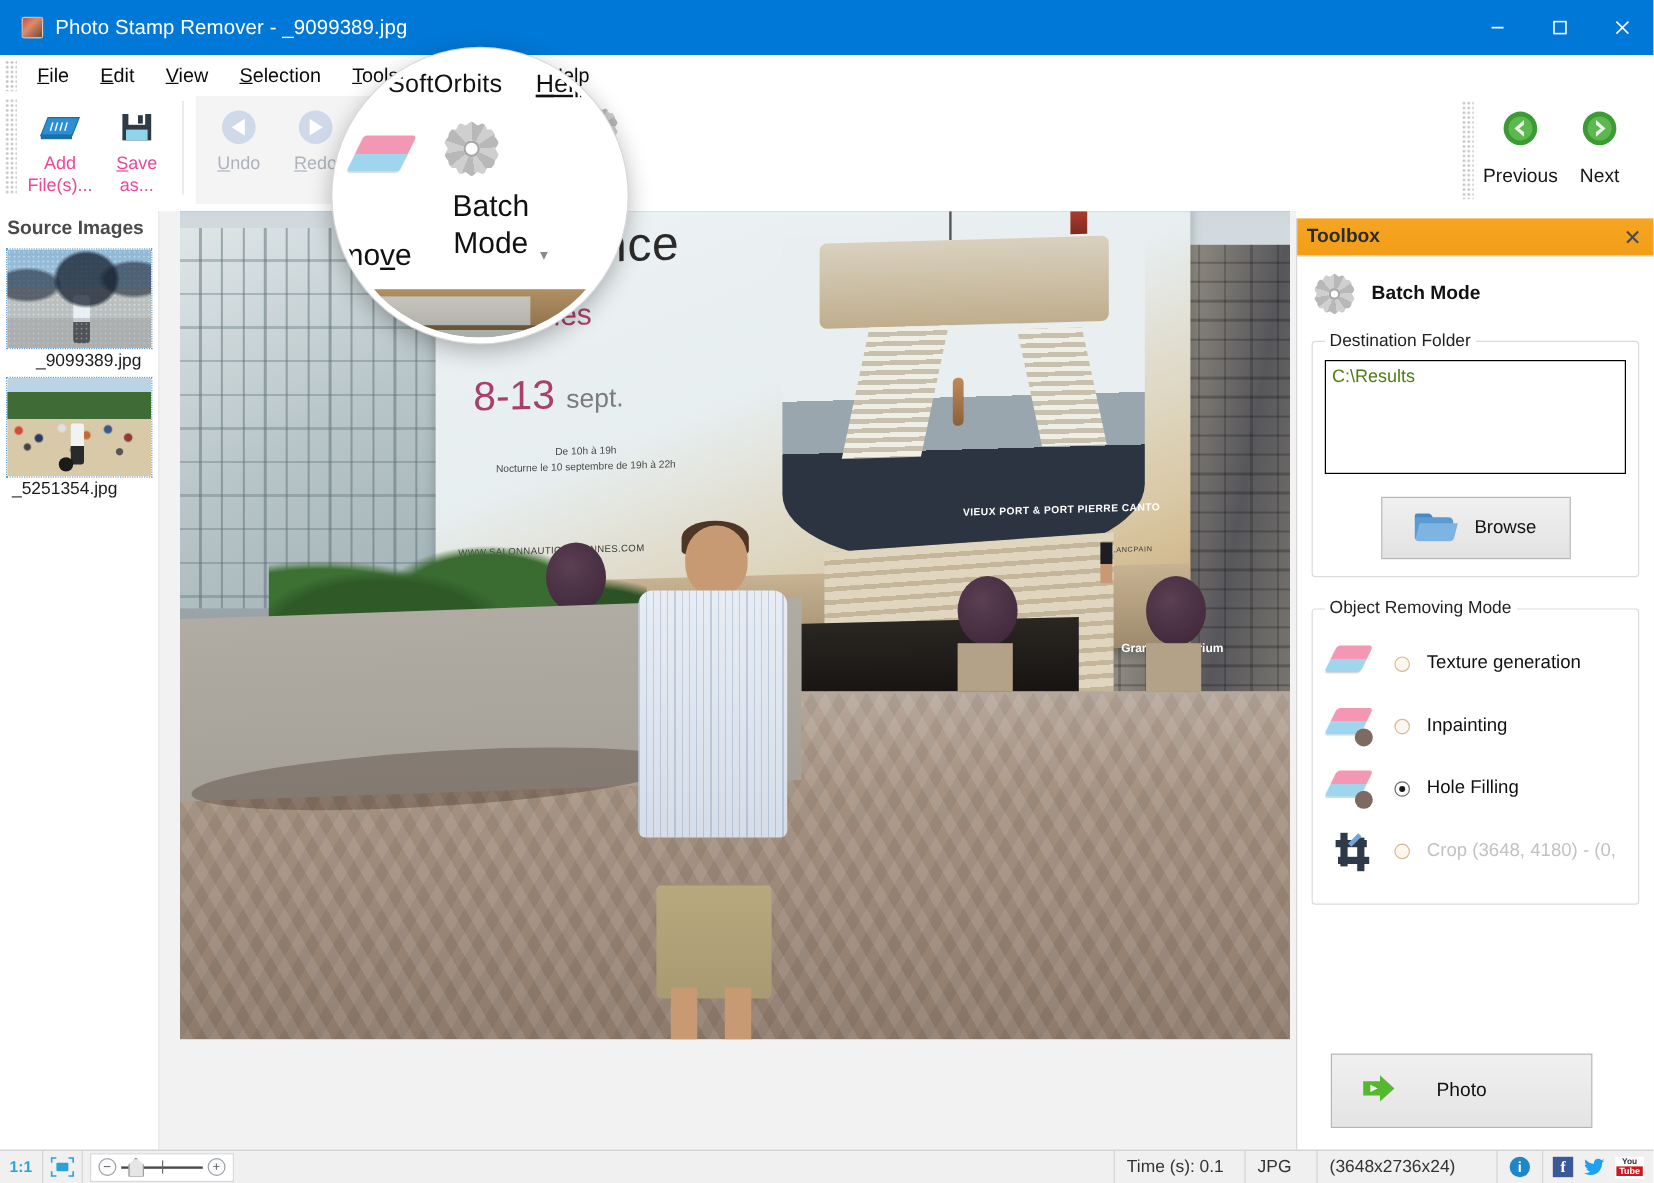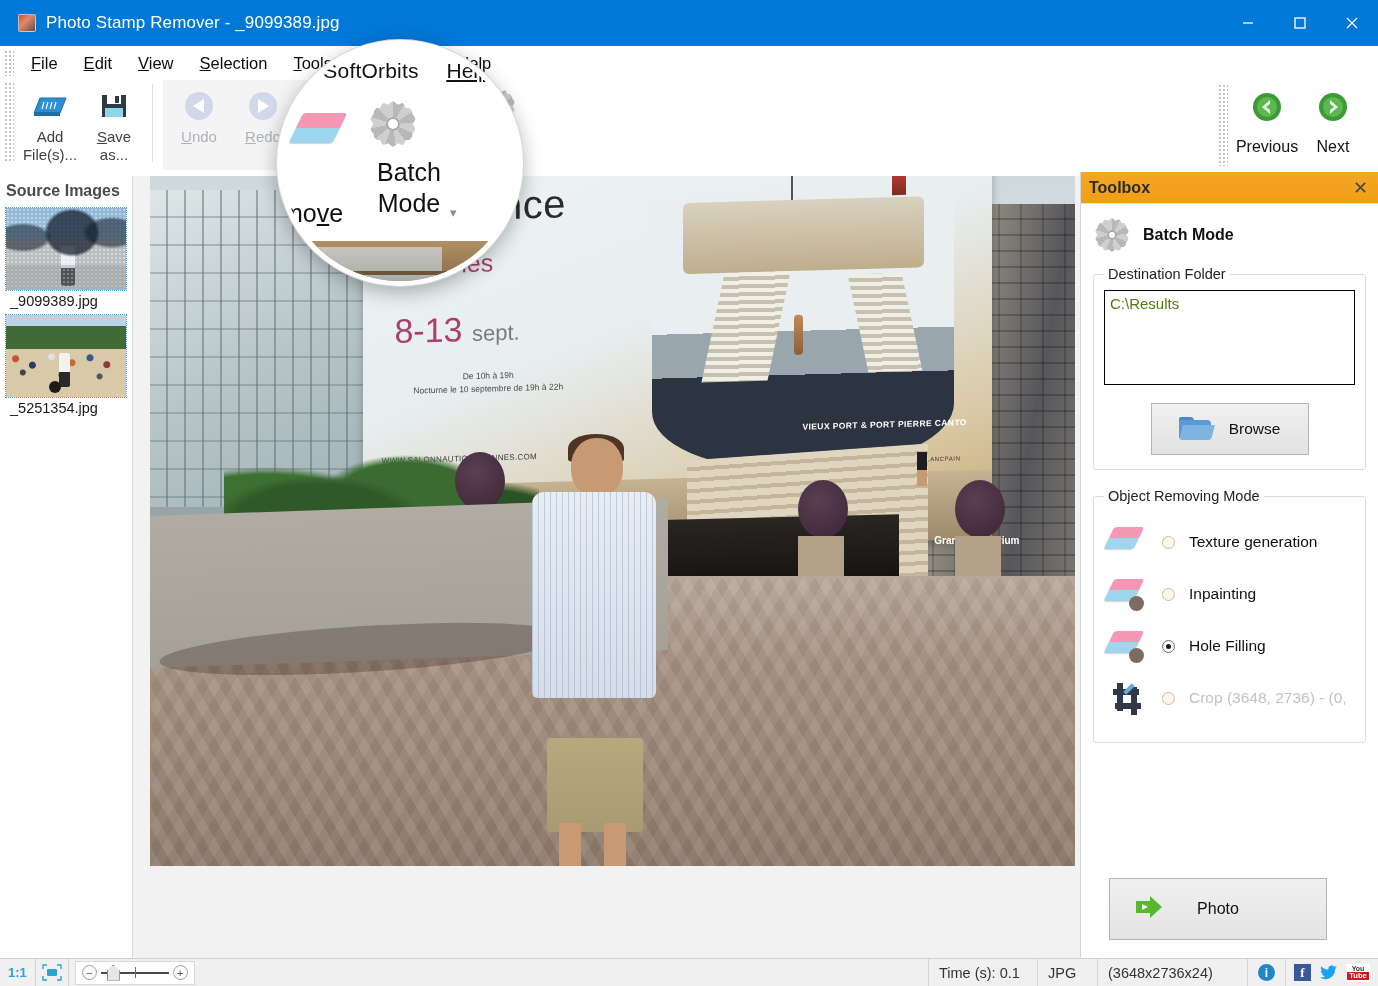--- a/index.html
+++ b/index.html
@@ -75,21 +75,21 @@
   .rb-group {
     display:flex; align-items:flex-start; height:90px; padding:0 4px;
   }
   .rb-group.shaded { background:#f4f4f4; }
   .rb-btn {
     width:64px; min-height:88px; display:flex; flex-direction:column;
     align-items:center; padding-top:6px; cursor:default;
   }
   .rb-btn .ico { height:40px; display:flex; align-items:center; justify-content:center; }
   .rb-btn .lab {
-    font-size:15px; color:#404040; text-align:center; line-height:1.18;
+    font-size:15px; color:#ec4899; text-align:center; line-height:1.18;
     margin-top:2px; white-space:normal; word-break:break-word;
   }
   .rb-btn.disabled .lab { color:#aeb3bb; }
   .rb-btn.wide { width:78px; }
   .rb-sep {
     width:1px; height:78px; background:#dedede; margin:4px 6px 0 6px;
   }
   .nav-group {
     position:absolute; right:12px; top:4px; display:flex; align-items:flex-start;
   }
@@ -116,21 +116,21 @@
   }
   .thumb-item { padding:0 0 0 6px; margin-bottom:6px; }
   .thumb-box {
     width:120px; height:82px; position:relative; overflow:hidden;
     outline:1px dotted #5aa0d6;
   }
   .thumb-cap {
     font-size:14.5px; color:#1a1a1a; padding:3px 0 0 4px;
     font-family:"Liberation Sans", sans-serif;
   }
-  .thumb-item.selected .thumb-cap { background:#ffffff; }
+  .thumb-item.selected .thumb-cap { background:#ffffff;margin-left:20px; }
 
   
   .tn1 { width:100%;height:100%;
      background:
        linear-gradient(#8fb7d6 0%, #9fc3dd 38%, #b9bfbf 38%, #b9bfbf 100%);
      position:relative; }
   .tn1::after{content:"";position:absolute;inset:0;
      background:
        radial-gradient(ellipse at 55% 30%, rgba(20,30,45,.75) 0 26%, transparent 30%),
        radial-gradient(ellipse at 14% 36%, rgba(25,35,50,.6) 0 16%, transparent 20%),
@@ -258,21 +258,21 @@
     border-radius:12px 12px 6px 6px;}
   .man .shorts{position:absolute;left:18%;top:70%;width:96px;height:22%;
     background:linear-gradient(#b8a87e,#a89a72);border-radius:4px;}
   .man .legL{position:absolute;left:26%;top:90%;width:22px;height:12%;background:#c79a74;}
   .man .legR{position:absolute;left:56%;top:90%;width:22px;height:12%;background:#c79a74;}
   .girl{position:absolute;right:16%;top:40%;width:10px;height:34px;
     background:linear-gradient(#1d1d22 0 52%, #c79a74 52% 100%);}
 
   
   .toolbox {
-    position:absolute; right:0; top:172px; width:298px; bottom:28px;
+    position:absolute; right:0; top:182px; width:298px; bottom:28px;
     background:#ffffff; border-left:1px solid #d6d6d6;
   }
   .tb-header {
     height:32px; background:linear-gradient(#f5a623,#f29d17);
     display:flex; align-items:center; justify-content:space-between;
     padding:0 10px 0 8px; border-bottom:1px solid #e0e0d8;
   }
   .tb-header .t { font-size:16px; font-weight:bold; color:#2b2b2b; }
   .tb-close { font-size:18px; color:#4a4a4a; line-height:1; cursor:default; }
   .tb-body { padding:10px 12px 0 12px; }
@@ -732,21 +732,21 @@
           <div class="ricon">
             <div class="crop-ic">
                 <div class="h1"></div>
                 <div class="v1"></div>
                 <div class="h2"></div>
                 <div class="v2"></div>
                 <div class="pen"></div>
               </div>
           </div>
           <span class="radio"></span>
-          <span class="radio-lab">Crop (3648, 2736) - (0,</span>
+          <span class="radio-lab">Crop (3648, 4180) - (0,</span>
         </div>
       </fieldset>
     </div>
 
     <div class="start-btn">
       <span class="arr">
         <svg width="42" height="28" viewBox="0 0 42 28">
           <path d="M4 8 L18 8 L18 3 L30 14 L18 25 L18 20 L4 20 Z" fill="#56b82f"></path>
           <path d="M10 11 L16 14 L10 17 Z" fill="#ffffff"></path>
         </svg>

